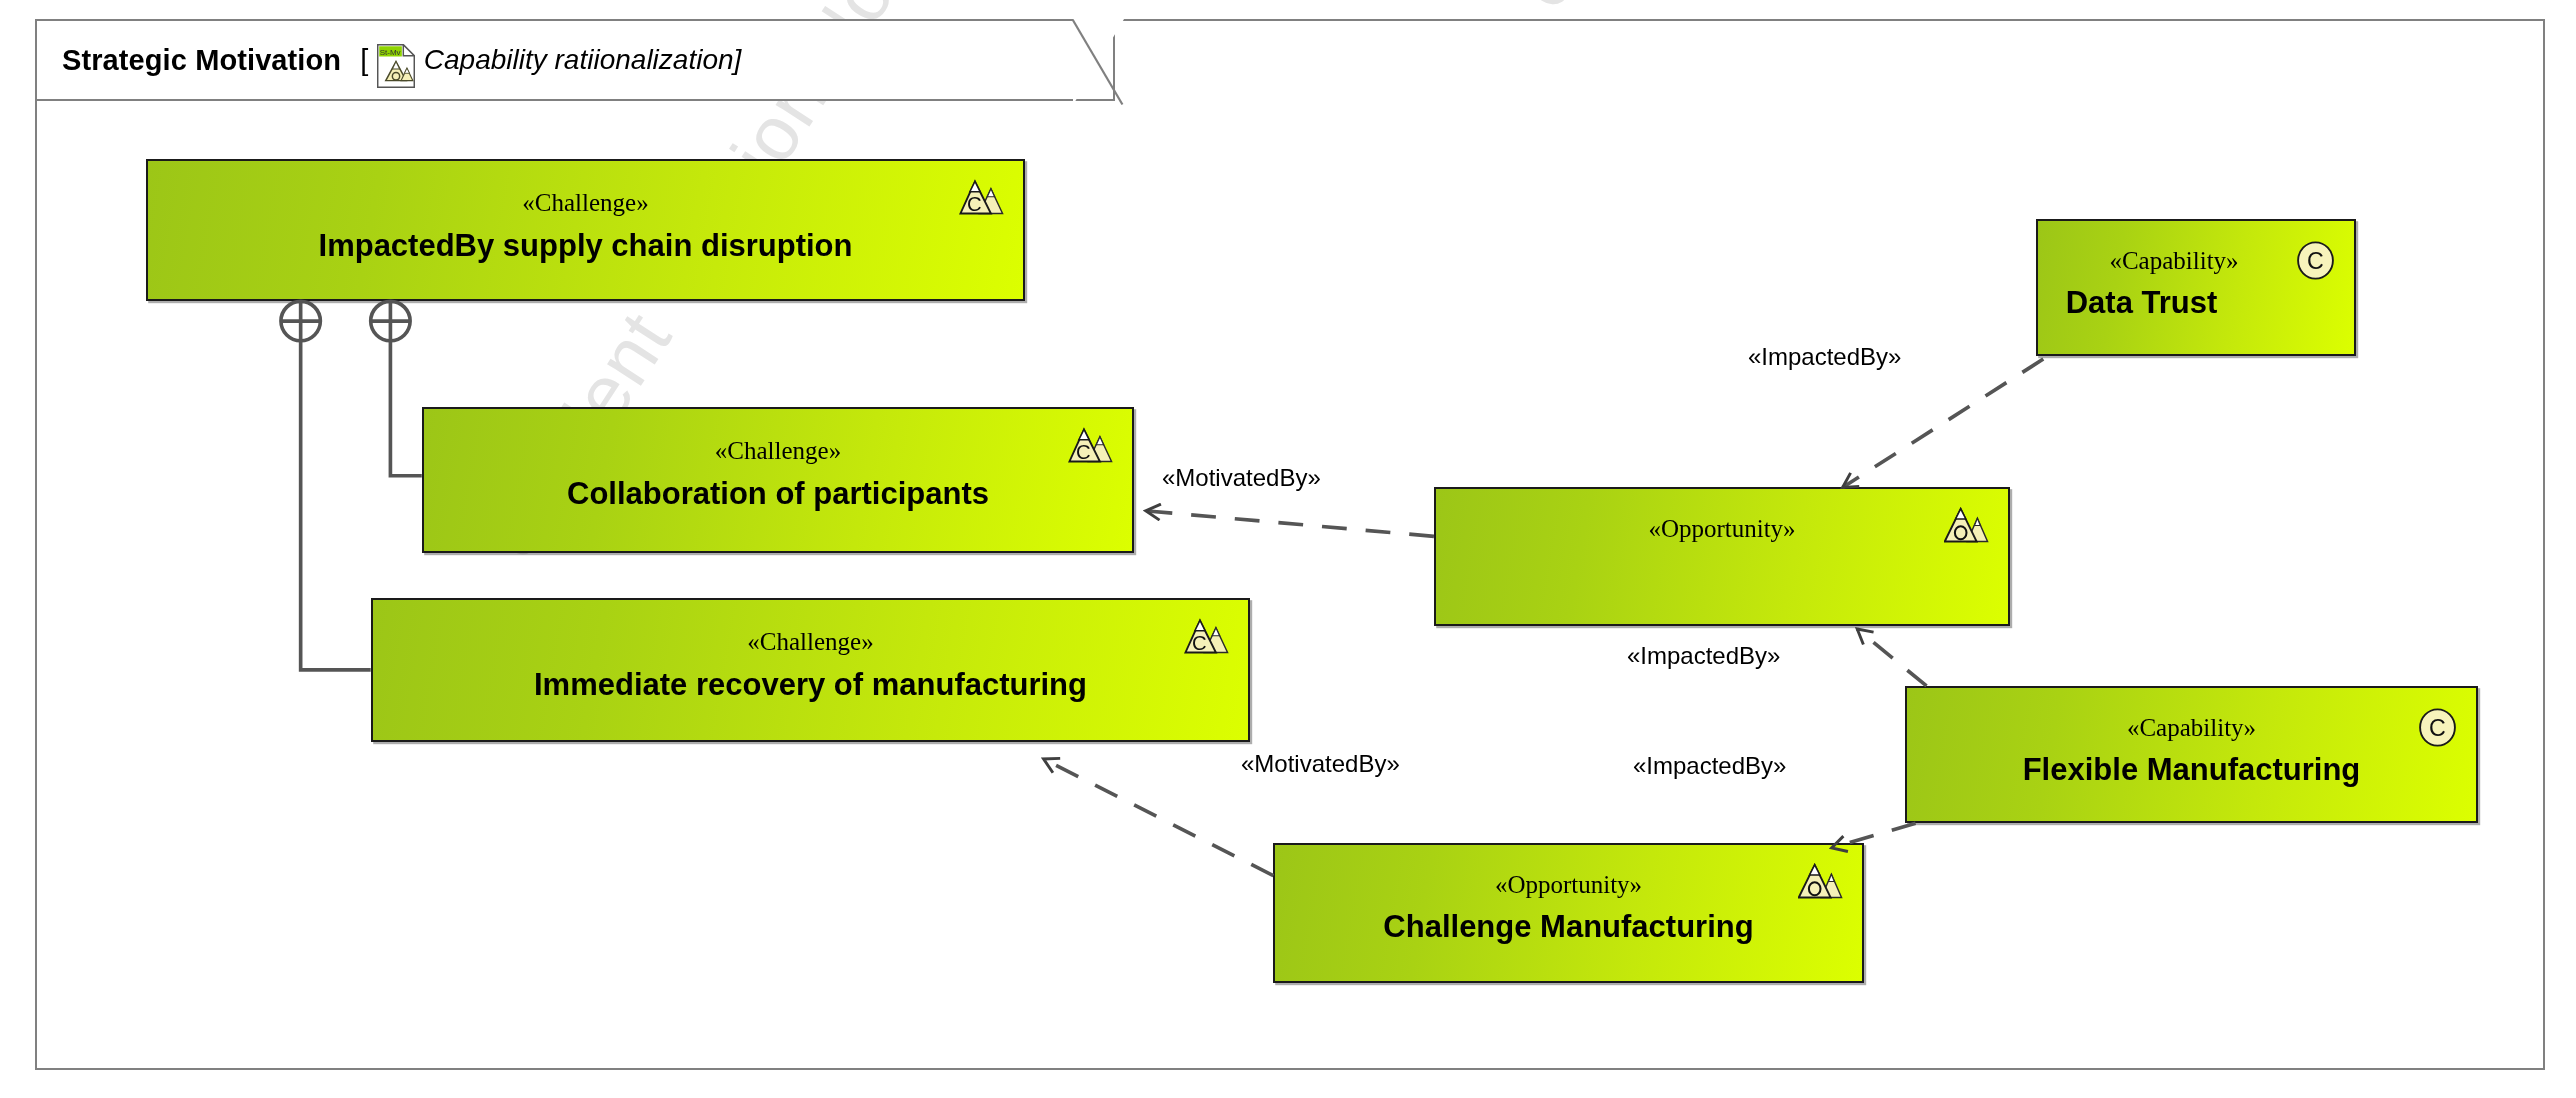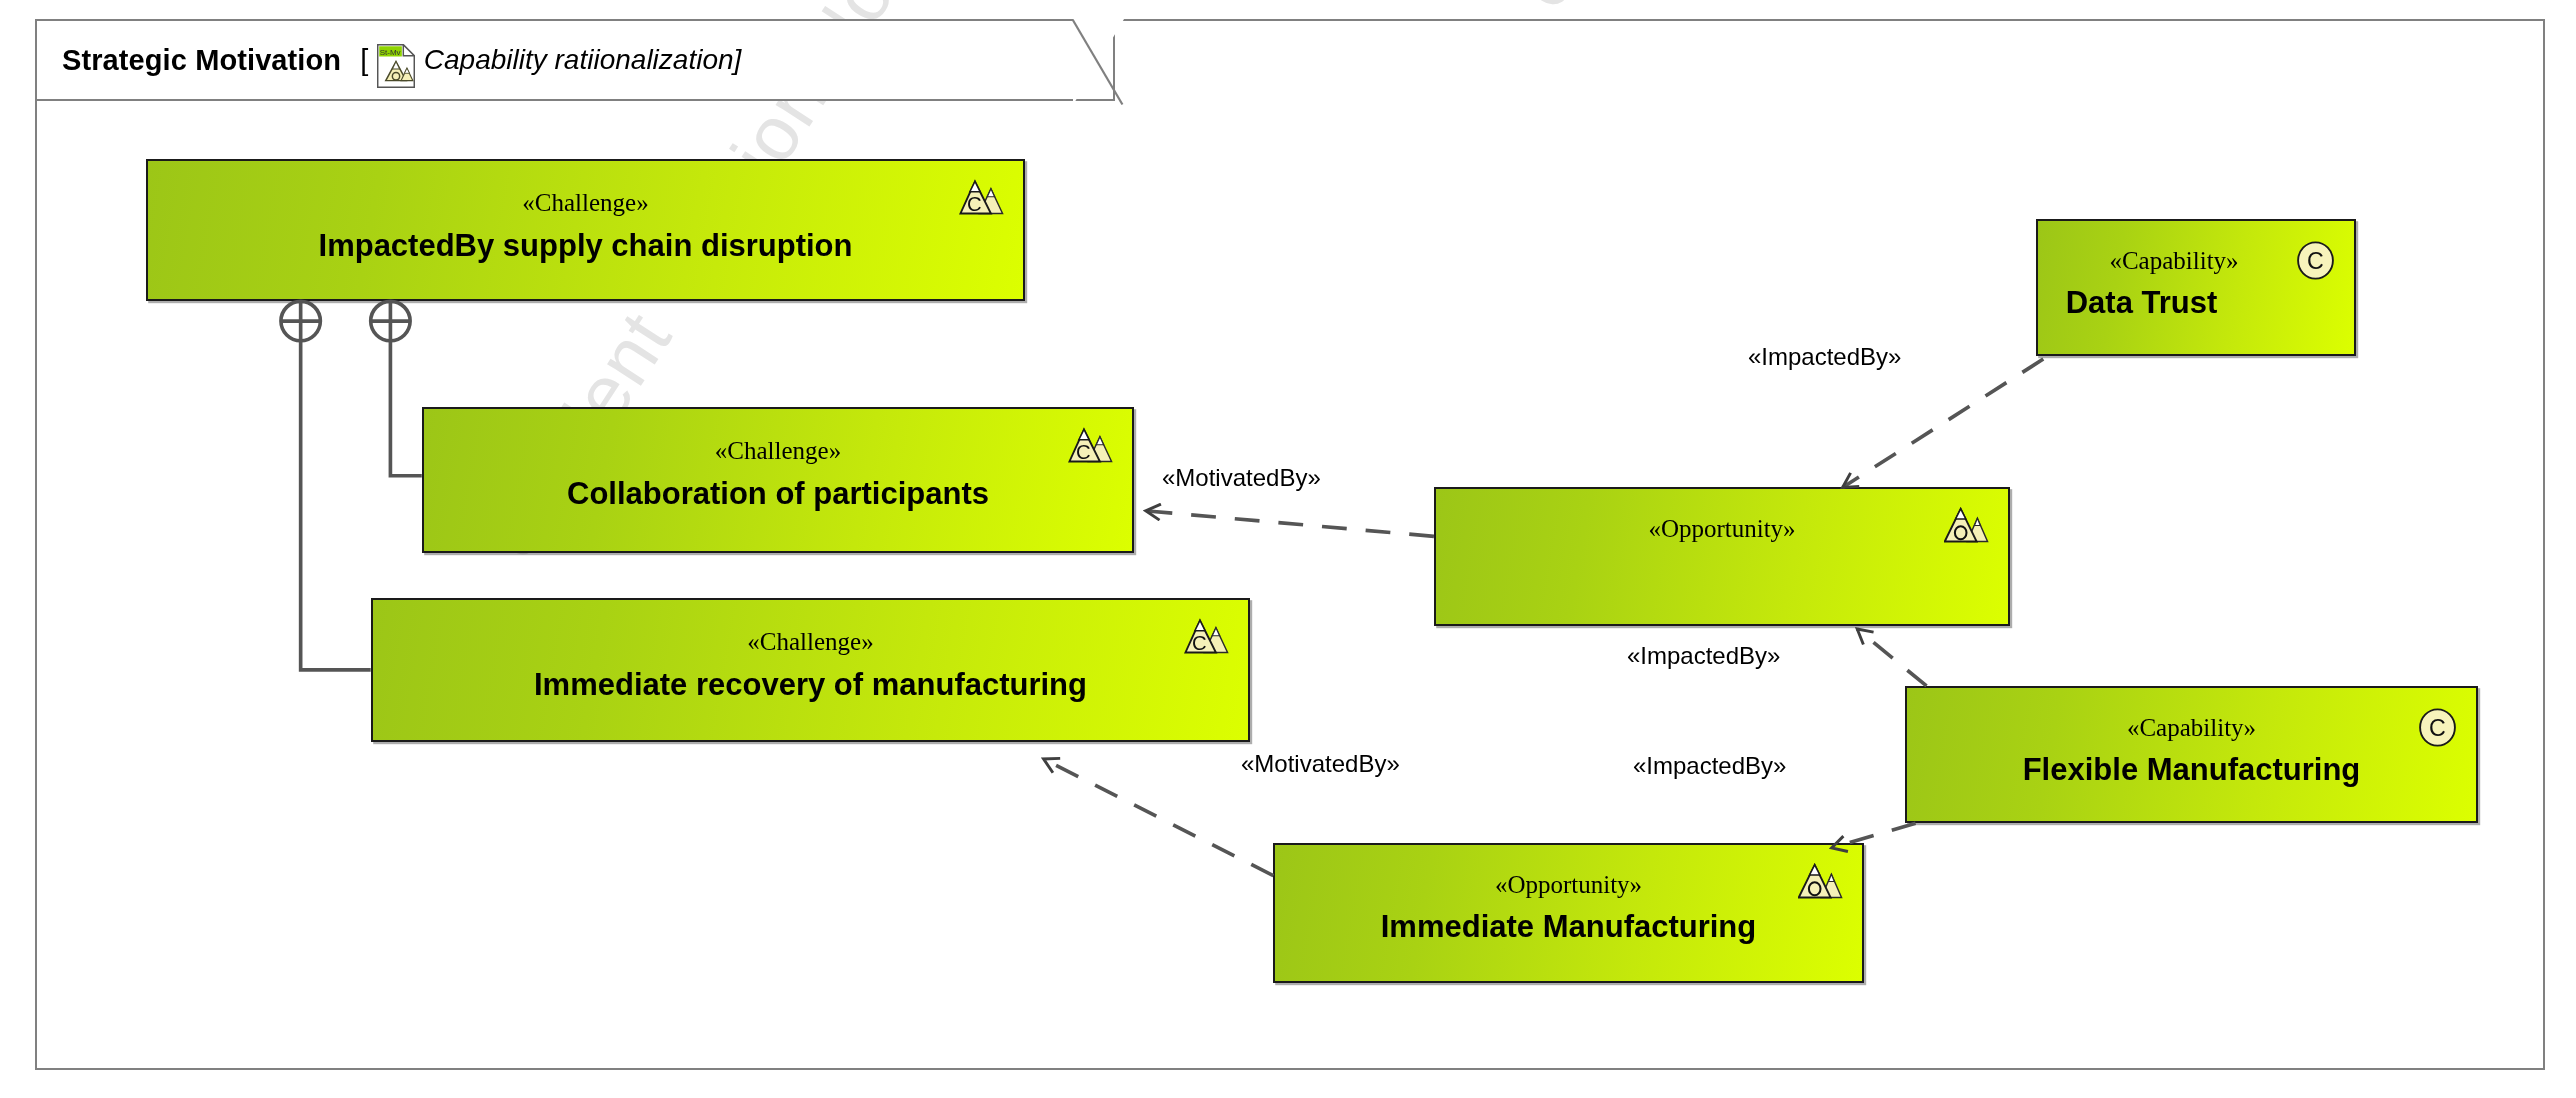--- a/index.html
+++ b/index.html
@@ -337,21 +337,21 @@
           <ellipse cx="31" cy="28" rx="24" ry="25" fill="#f7f3bb" stroke="#1a1a1a" stroke-width="2.6"></ellipse>
           <text x="31" y="40" font-family="Liberation Sans, sans-serif" font-size="32" font-weight="400" fill="#111" text-anchor="middle">C</text>
         </svg>
       </span>
     </div>
   </div>
 
   <div class="node" style="left:1273px; top:843px; width:591px; height:140px;">
     <div class="node-inner">
       <div class="stereo" style="top:26px;">«Opportunity»</div>
-      <div class="node-name" style="top:64px;">Immediate Manufacturing</div>
+      <div class="node-name" style="top:64px;">Challenge Manufacturing</div>
       <span class="node-icon" style="right:19px; top:16px;">
         <svg width="45" height="41" viewBox="0 0 62 56">
           <polygon points="46,18 60,50 32,50" fill="#f5f0b8" stroke="#2a2a2a" stroke-width="2"></polygon>
           <polygon points="46,18 50,28 42,28" fill="#ffffff" stroke="#2a2a2a" stroke-width="1.6"></polygon>
           <polygon points="23,5 45,50 1,50" fill="#f5f0b8" stroke="#1a1a1a" stroke-width="2.6"></polygon>
           <polygon points="23,5 30,19 16,19" fill="#ffffff" stroke="#1a1a1a" stroke-width="2"></polygon>
           <ellipse cx="23" cy="38" rx="8" ry="9" fill="none" stroke="#111" stroke-width="2.8"></ellipse>
         </svg>
       </span>
     </div>

